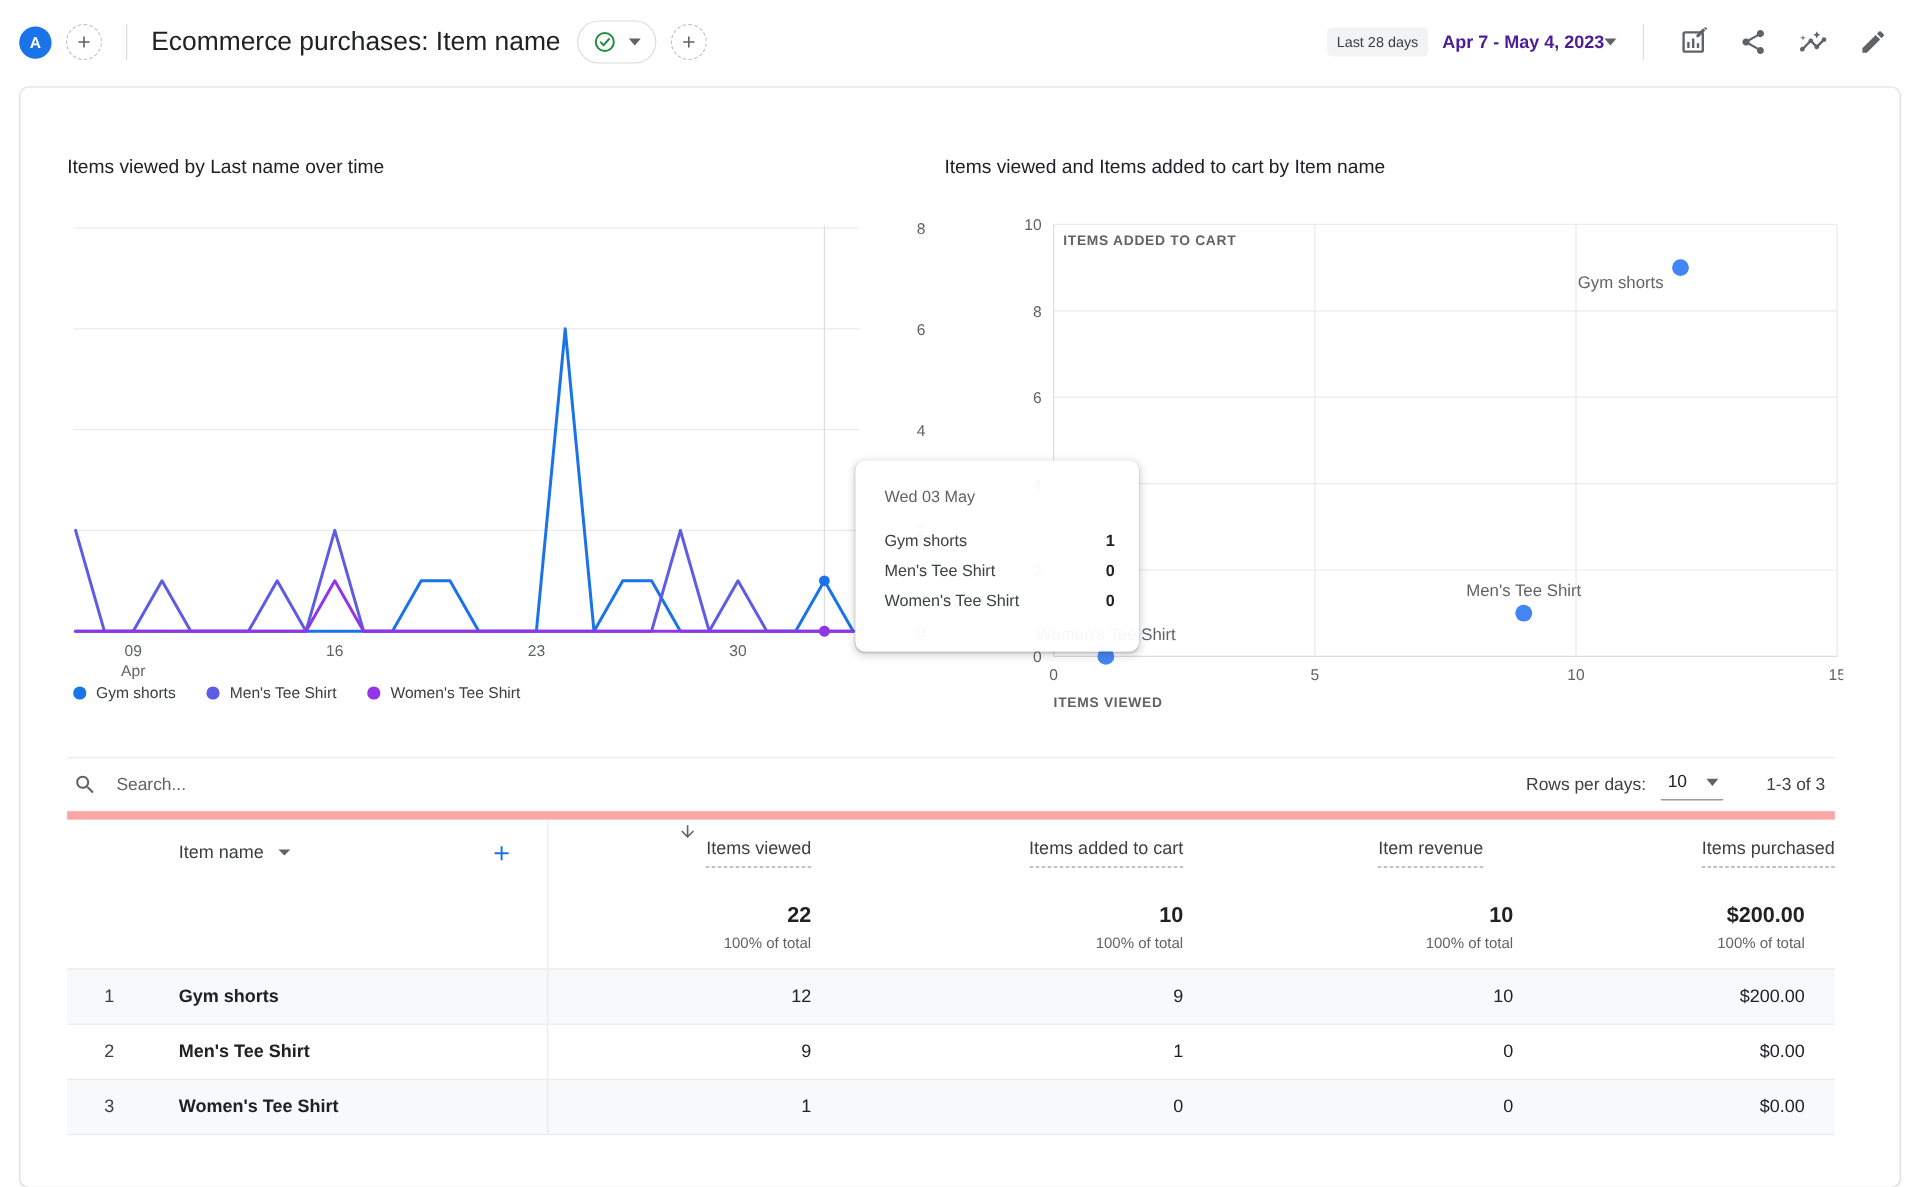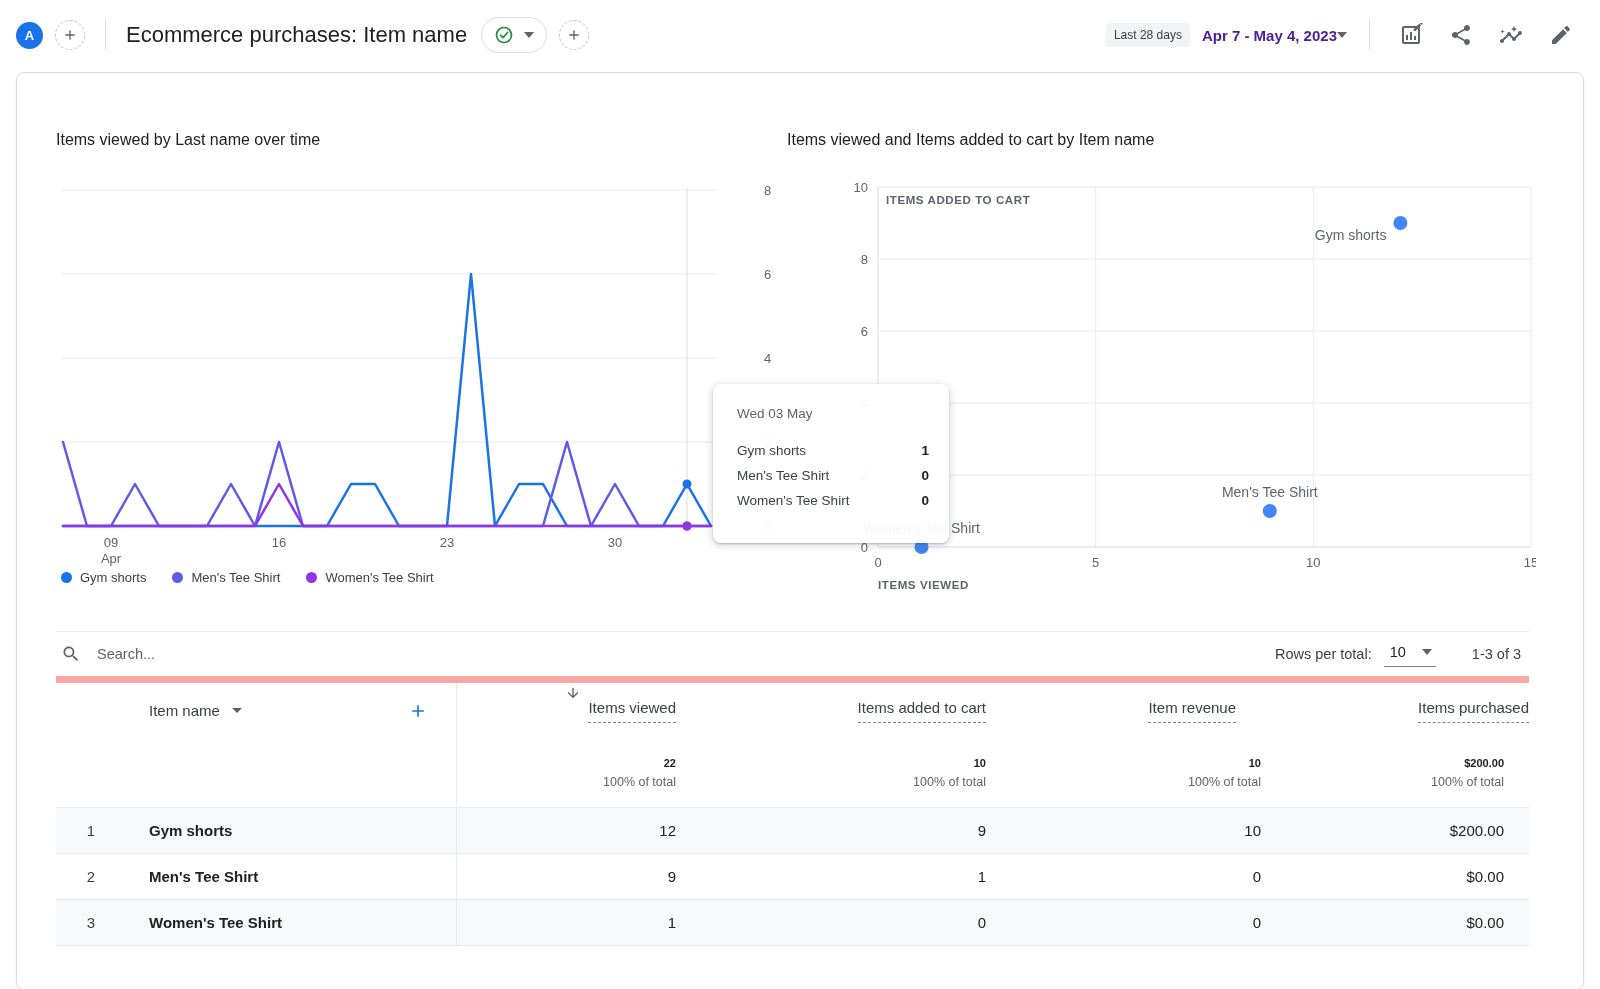--- a/index.html
+++ b/index.html
@@ -48,21 +48,21 @@
   .sep{border-left:1px solid #e8eaed;}
   .last{padding-right:25px;}
   .thead{height:55px;}
   .dim-head{padding-left:23px;justify-content:flex-start;gap:12px;font-size:15px;color:#3c4043;}
   .plus-btn{margin-left:auto;margin-right:28px;cursor:pointer;display:flex;}
   .mh{font-size:15px;color:#3c4043;}
   .mh .u{border-bottom:1px dashed #80868b;padding-bottom:6px;}
   .sort-arrow{margin-right:7px;display:flex;align-self:flex-start;margin-top:2px;}
   .totals{height:69px;}
   .tot-cell{flex-direction:column;justify-content:center;align-items:flex-end;gap:6px;}
-  .tot-val{font-size:11px;font-weight:700;color:#202124;}
+  .tot-val{font-size:18px;font-weight:700;color:#202124;}
   .tot-sub{font-size:12.5px;color:#5f6368;}
   .trow{height:45px;border-top:1px solid #e8eaed;font-size:15px;}
   .tbl-rows{border-bottom:1px solid #e8eaed;}
   .zebra{background:#f8f9fa;}
   .c-idx{justify-content:center;color:#3c4043;}
   .c-name{padding-left:23px;font-weight:700;color:#202124;}
   .val{color:#202124;}
 </style>
 </head>
 <body>
@@ -219,21 +219,21 @@
 
     <div id="table">
       <div class="tbl-toolbar">
         <div class="search-wrap">
           <svg width="20" height="20" viewBox="0 0 24 24">
               <path fill="#5f6368" d="M15.5 14h-.79l-.28-.27C15.41 12.59 16 11.11 16 9.5 16 5.91 13.09 3 9.5 3S3 5.91 3 9.5 5.91 16 9.5 16c1.61 0 3.09-.59 4.23-1.57l.27.28v.79l5 4.99L20.49 19l-4.99-5zm-6 0C7.01 14 5 11.99 5 9.5S7.01 5 9.5 5 14 7.01 14 9.5 11.99 14 9.5 14z"></path>
             </svg>
           <input type="text" placeholder="Search..." style="">
         </div>
         <div class="rpp">
-          <span>Rows per total:</span>
+          <span>Rows per days:</span>
           <span class="rpp-select">
             <span>10</span>
             <span class="caret"></span>
           </span>
           <span class="range">1-3 of 3</span>
         </div>
       </div>
 
       <div class="grid thead">
         <div class="cell"></div>

